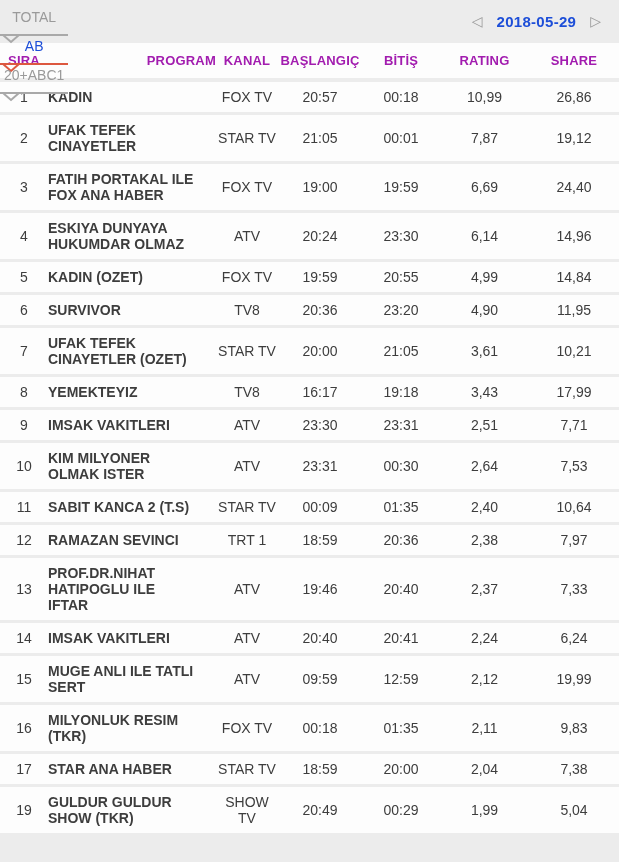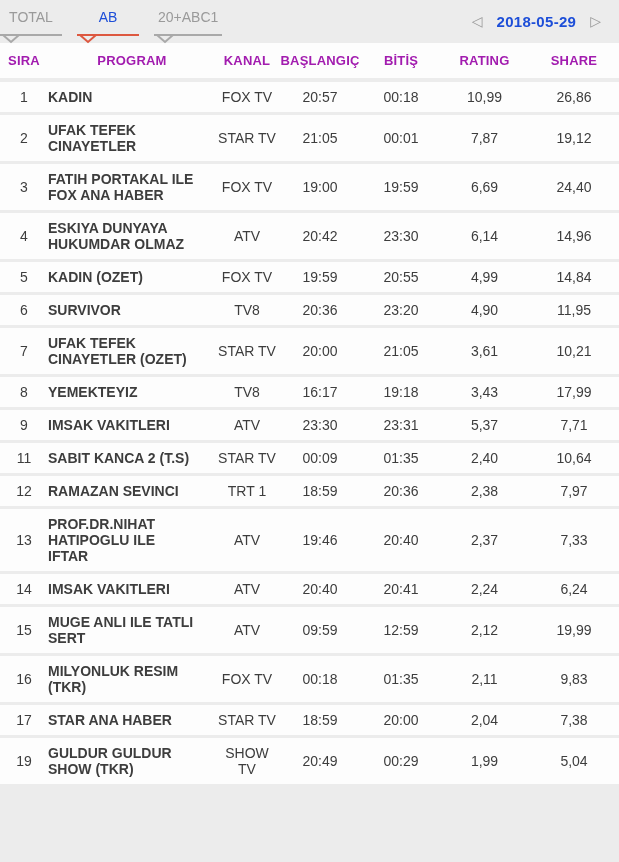--- a/index.html
+++ b/index.html
@@ -8,21 +8,21 @@
     width: 619px; height: 862px; overflow: hidden;
     background: #ececec;
     font-family: "Liberation Sans", sans-serif;
     color: #3d3d3d;
   }
   
   .tabbar {
     display: flex; justify-content: space-between; align-items: flex-start;
     height: 43px; padding-top: 7px;
   }
-  .tabs { display: flex; }
+  .tabs { display: flex; flex-direction: column; }
   .tab {
     position: relative;
     min-width: 62px;
     margin-right: 15px;
     padding: 2px 4px 9px 4px;
     text-align: center;
     font-size: 14px;
     color: #9a9a9a;
     border-bottom: 2px solid #a9a9a9;
     cursor: pointer;
@@ -58,21 +58,21 @@
   }
   thead th {
     background: #fdfdfd;
     color: #a21caf;
     font-size: 13px; font-weight: bold;
     text-align: center;
     padding: 10px 0 10px 0;
     border-bottom: 4px solid #ececec;
     letter-spacing: 0.2px;
   }
-  thead th.col-program { text-align: center; }
+  thead th.col-program { text-align: right; }
   tbody td {
     background: #fdfdfd;
     text-align: center;
     vertical-align: middle;
     padding: 7px 0;
     line-height: 16px;
     border-bottom: 3px solid #ececec;
     color: #3d3d3d;
   }
   tbody td.cell-program {
@@ -164,21 +164,21 @@
     <td class="cell-kanal">FOX TV</td>
     <td class="cell-baslangic">19:00</td>
     <td class="cell-bitis">19:59</td>
     <td class="cell-rating">6,69</td>
     <td class="cell-share">24,40</td>
   </tr>
       <tr>
     <td class="cell-sira">4</td>
     <td class="cell-program">ESKIYA DUNYAYA HUKUMDAR OLMAZ</td>
     <td class="cell-kanal">ATV</td>
-    <td class="cell-baslangic">20:42</td>
+    <td class="cell-baslangic">20:24</td>
     <td class="cell-bitis">23:30</td>
     <td class="cell-rating">6,14</td>
     <td class="cell-share">14,96</td>
   </tr>
       <tr>
     <td class="cell-sira">5</td>
     <td class="cell-program">KADIN (OZET)</td>
     <td class="cell-kanal">FOX TV</td>
     <td class="cell-baslangic">19:59</td>
     <td class="cell-bitis">20:55</td>
@@ -211,22 +211,31 @@
     <td class="cell-bitis">19:18</td>
     <td class="cell-rating">3,43</td>
     <td class="cell-share">17,99</td>
   </tr>
       <tr>
     <td class="cell-sira">9</td>
     <td class="cell-program">IMSAK VAKITLERI</td>
     <td class="cell-kanal">ATV</td>
     <td class="cell-baslangic">23:30</td>
     <td class="cell-bitis">23:31</td>
-    <td class="cell-rating">5,37</td>
+    <td class="cell-rating">2,51</td>
     <td class="cell-share">7,71</td>
+  </tr>
+      <tr>
+    <td class="cell-sira">10</td>
+    <td class="cell-program">KIM MILYONER OLMAK ISTER</td>
+    <td class="cell-kanal">ATV</td>
+    <td class="cell-baslangic">23:31</td>
+    <td class="cell-bitis">00:30</td>
+    <td class="cell-rating">2,64</td>
+    <td class="cell-share">7,53</td>
   </tr>
       <tr>
     <td class="cell-sira">11</td>
     <td class="cell-program">SABIT KANCA 2 (T.S)</td>
     <td class="cell-kanal">STAR TV</td>
     <td class="cell-baslangic">00:09</td>
     <td class="cell-bitis">01:35</td>
     <td class="cell-rating">2,40</td>
     <td class="cell-share">10,64</td>
   </tr>

